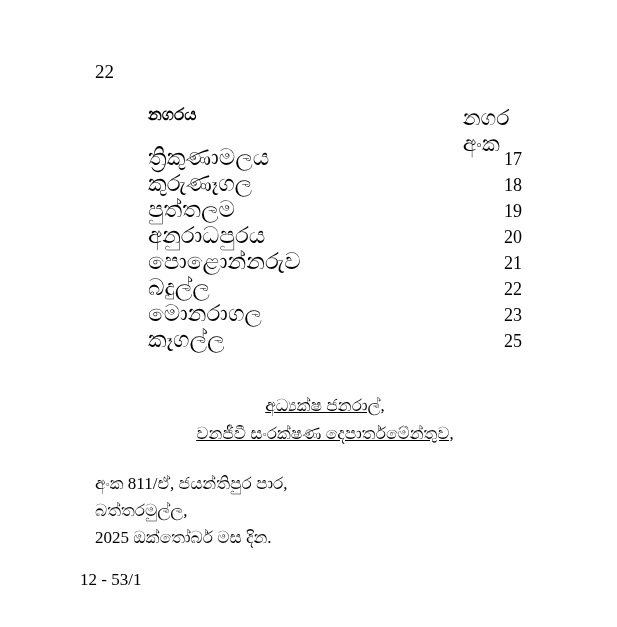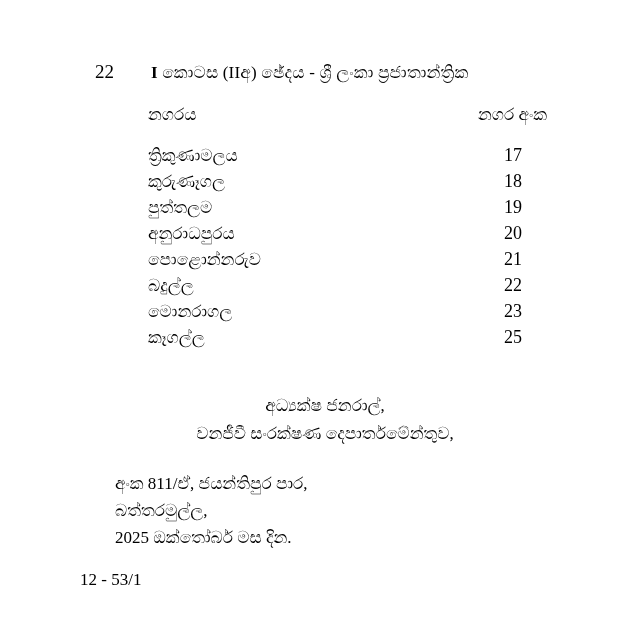--- a/index.html
+++ b/index.html
@@ -50,38 +50,39 @@
   .col-headers {
     position: absolute;
     left: 148px;
     top: 105px;
     width: 400px;
     display: flex;
   }
   .col-head-city {
     font-size: 17px;
     width: 330px;
+    font-weight: bold;
   }
   .col-head-num {
-    font-size: 17px;
+    font-size: 22px;
     text-align: left;
   }
   
   .city-table {
     position: absolute;
     left: 148px;
     top: 145px;
     width: 400px;
     border-collapse: collapse;
   }
   .city-table td {
     padding: 0;
     height: 26px;
     vertical-align: baseline;
-    font-size: 17px;
+    font-size: 23px;
   }
   .city-table td.city {
     width: 330px;
   }
   .city-table td.num {
     width: 70px;
     text-align: center;
     font-size: 18px;
     margin-top: 15px;
   }
@@ -90,49 +91,48 @@
     position: absolute;
     left: 95px;
     top: 392px;
     width: 460px;
     text-align: center;
     font-size: 17px;
     line-height: 28px;
   }
   .signature div {
     white-space: nowrap;
+    text-decoration: underline;
   }
   
   .address {
     position: absolute;
     left: 95px;
     top: 470px;
     font-size: 17px;
     line-height: 27px;
   }
   .address div {
     white-space: nowrap;
-    margin-left: 20px;
   }
   
   .footer-code {
     position: absolute;
     left: 80px;
     top: 570px;
     font-size: 17px;
   }
 </style>
 </head>
 <body>
 
 <div class="page">
 
   <div class="header">
     <div class="page-number">22</div>
-    <div class="header-title"><span class="roman">I </span><span>කොටස (IIඅ) ඡේදය - ශ්‍රී ලංකා ප්‍රජාතාන්ත්‍රික</span></div>
   </div>
 
   <div class="col-headers">
     <div class="col-head-city">නගරය</div>
     <div class="col-head-num">නගර අංක</div>
   </div>
 
   <table class="city-table">
     <tbody>
       <tr>

